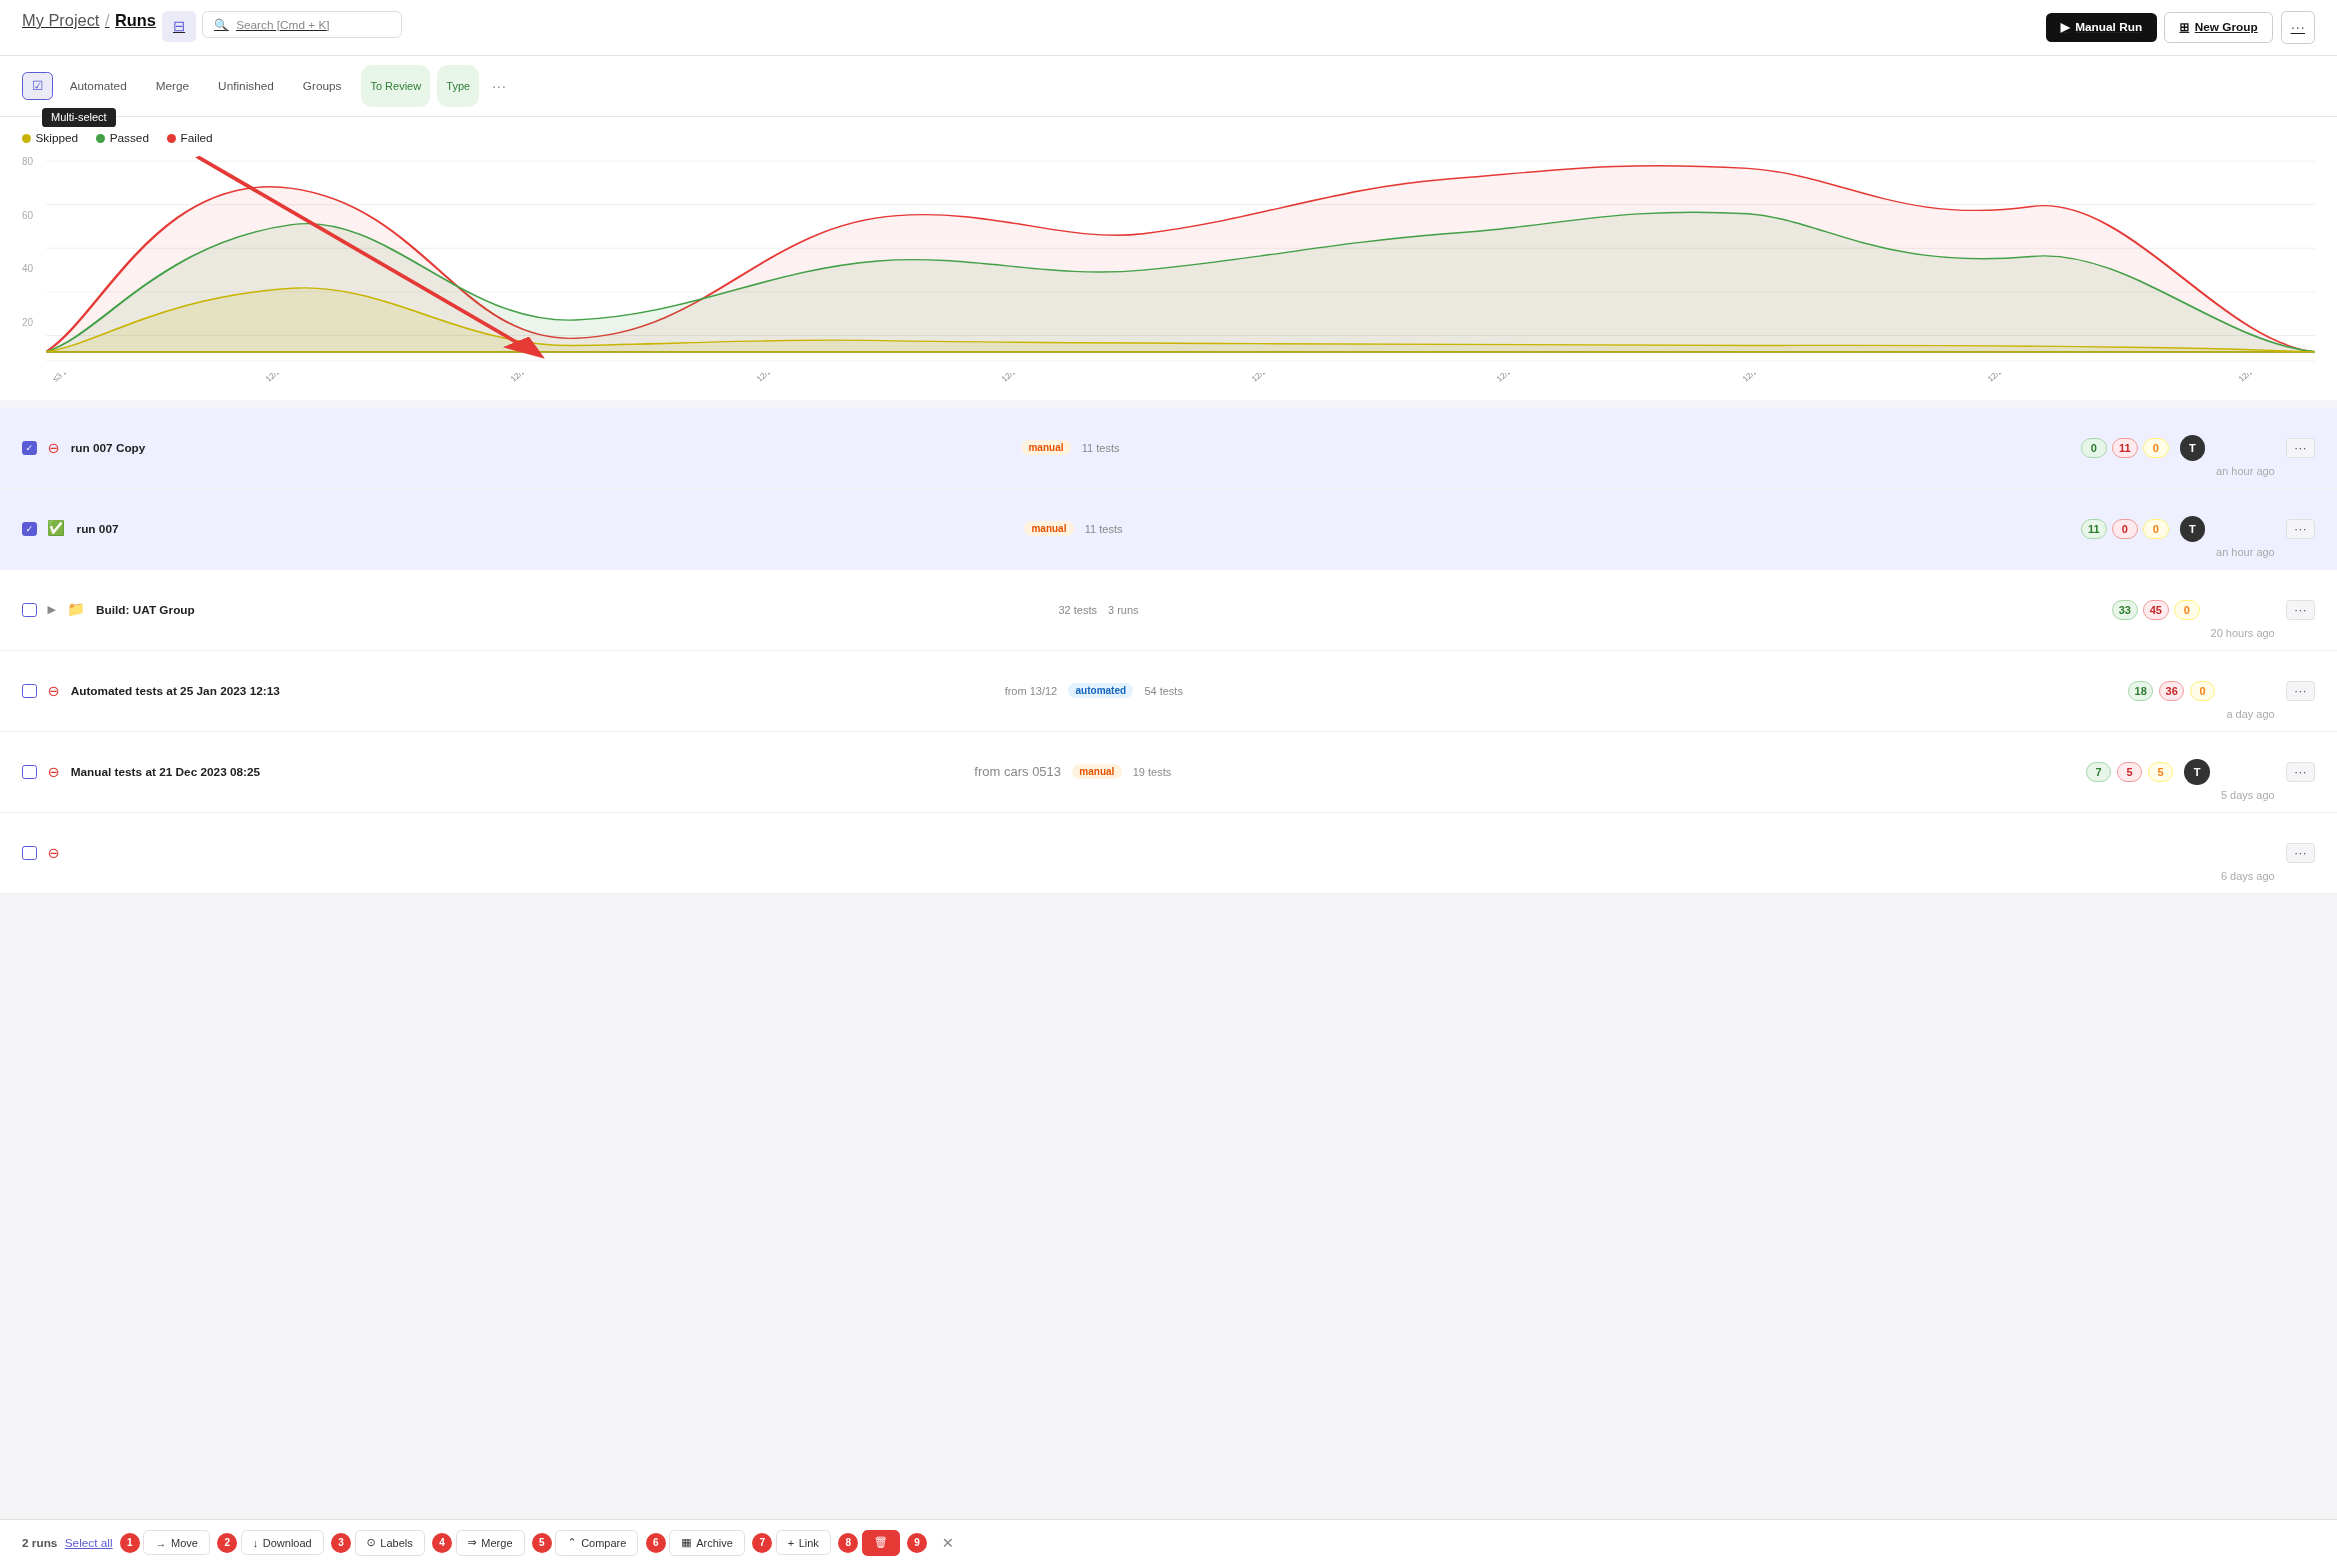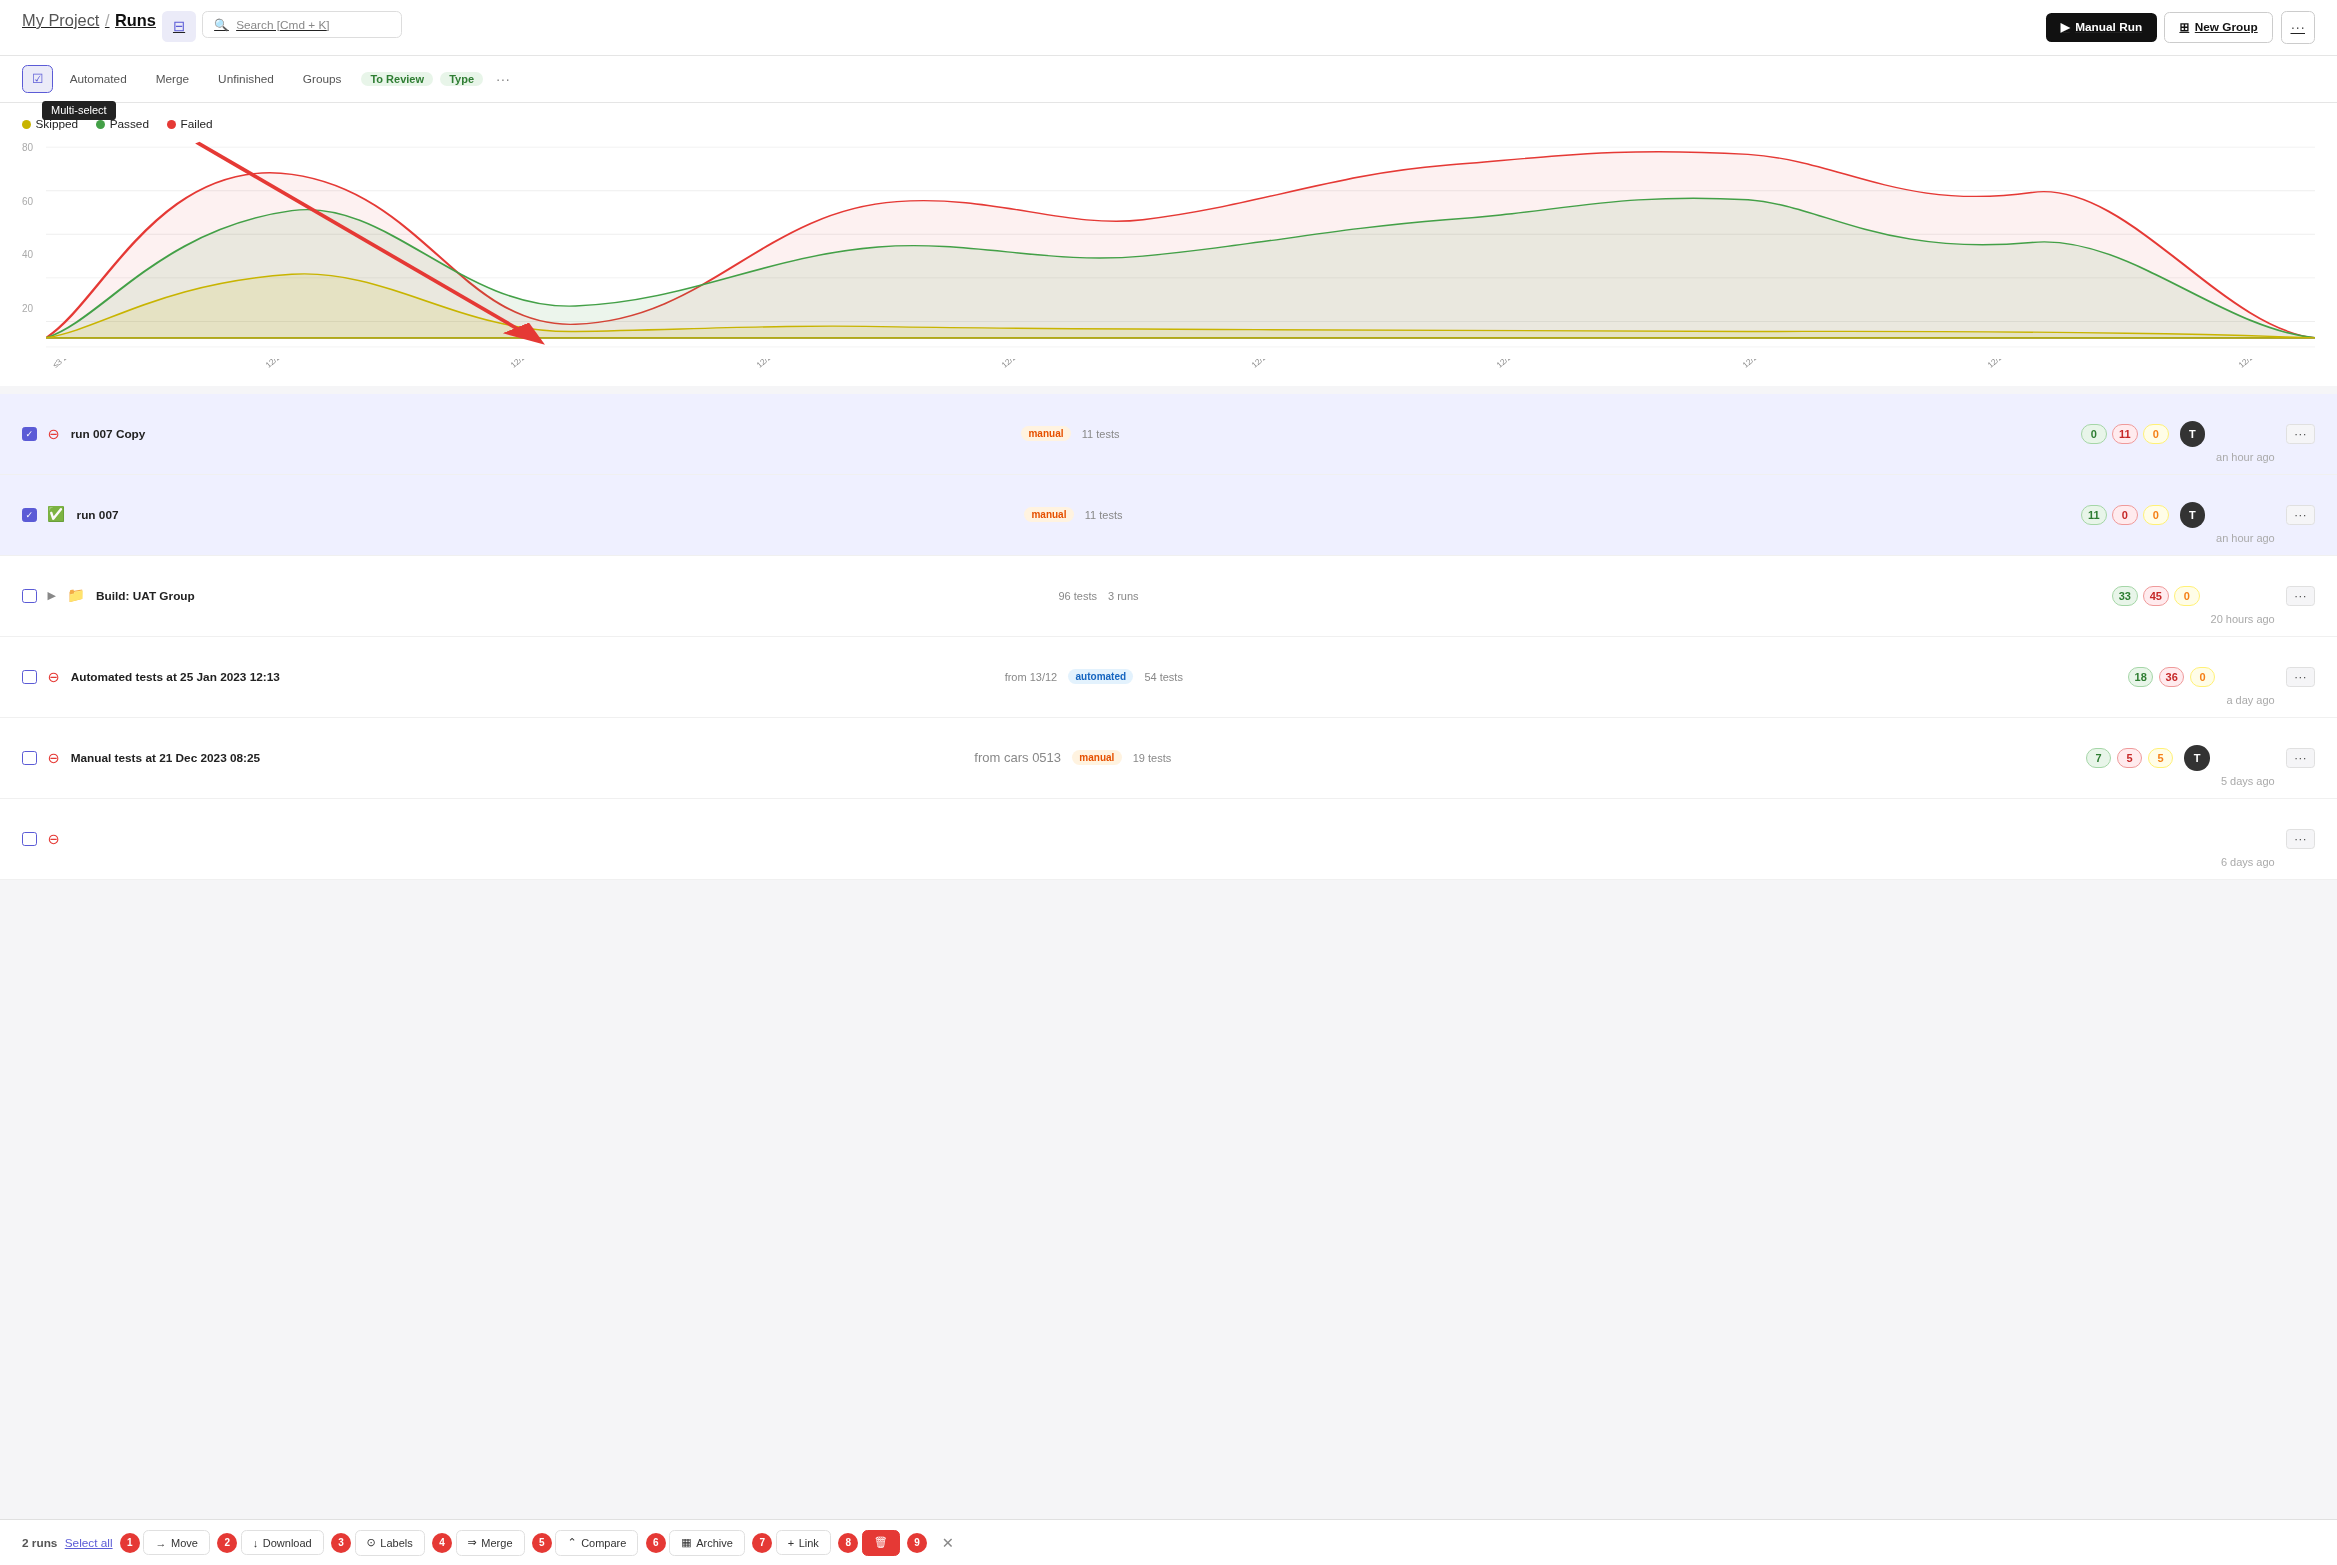--- a/index.html
+++ b/index.html
@@ -51,21 +51,21 @@
       padding: 3.6px 9px; border-radius: 3.6px; font-size: 11px; white-space: nowrap;
       z-index: 10;
       margin-left: 19px;
     }
     .tab {
       padding: 5.5px 12.7px; border-radius: 5.5px; cursor: pointer; font-size: 11.8px;
       font-weight: 500; color: #555; border: none; background: none;
     }
     .tab-badge {
       display: inline-block; background: #e8f5e9; color: #2e7d32; border-radius: 11px;
-      padding: 1px 9px; font-size: 11px; font-weight: 700; margin-left: 3.6px;
+      padding: 15px 9px; font-size: 11px; font-weight: 400; margin-left: 3.6px;
     }
     .tab-badge.type { background: #e8f5e9; color: #2e7d32; }
     .tab-dots { padding: 5.5px 9px; color: #888; cursor: pointer; background: none; border: none; font-size: 14.5px; }
 
     .chart-area { background: #fff; padding: 14.5px 22px; }
     .legend { display: flex; gap: 18px; margin-bottom: 7.3px; font-size: 11.8px; }
     .legend-item { display: flex; align-items: center; gap: 4.5px; }
     .legend-dot { width: 9px; height: 9px; border-radius: 50%; }
 
     .runs-list { background: #fff; margin-top: 7.3px; }
@@ -276,21 +276,21 @@
     <div class="avatar">T</div>
     <span class="run-time">an hour ago</span>
     <button class="row-more">···</button>
   </div>
 
   <div class="run-row">
     <div class="checkbox unchecked"></div>
     <span class="expand-btn">▶</span>
     <span style="font-size:14.5px;">📁</span>
     <span class="run-name">Build: UAT Group</span>
-    <span class="run-tests">96 tests</span>
+    <span class="run-tests">32 tests</span>
     <span class="run-tests">3 runs</span>
     <div style="flex:1;"></div>
     <div class="run-counts">
       <span class="count-badge count-green">33</span>
       <span class="count-badge count-red">45</span>
       <span class="count-badge count-yellow">0</span>
     </div>
     <span class="run-time">20 hours ago</span>
     <button class="row-more">···</button>
   </div>

